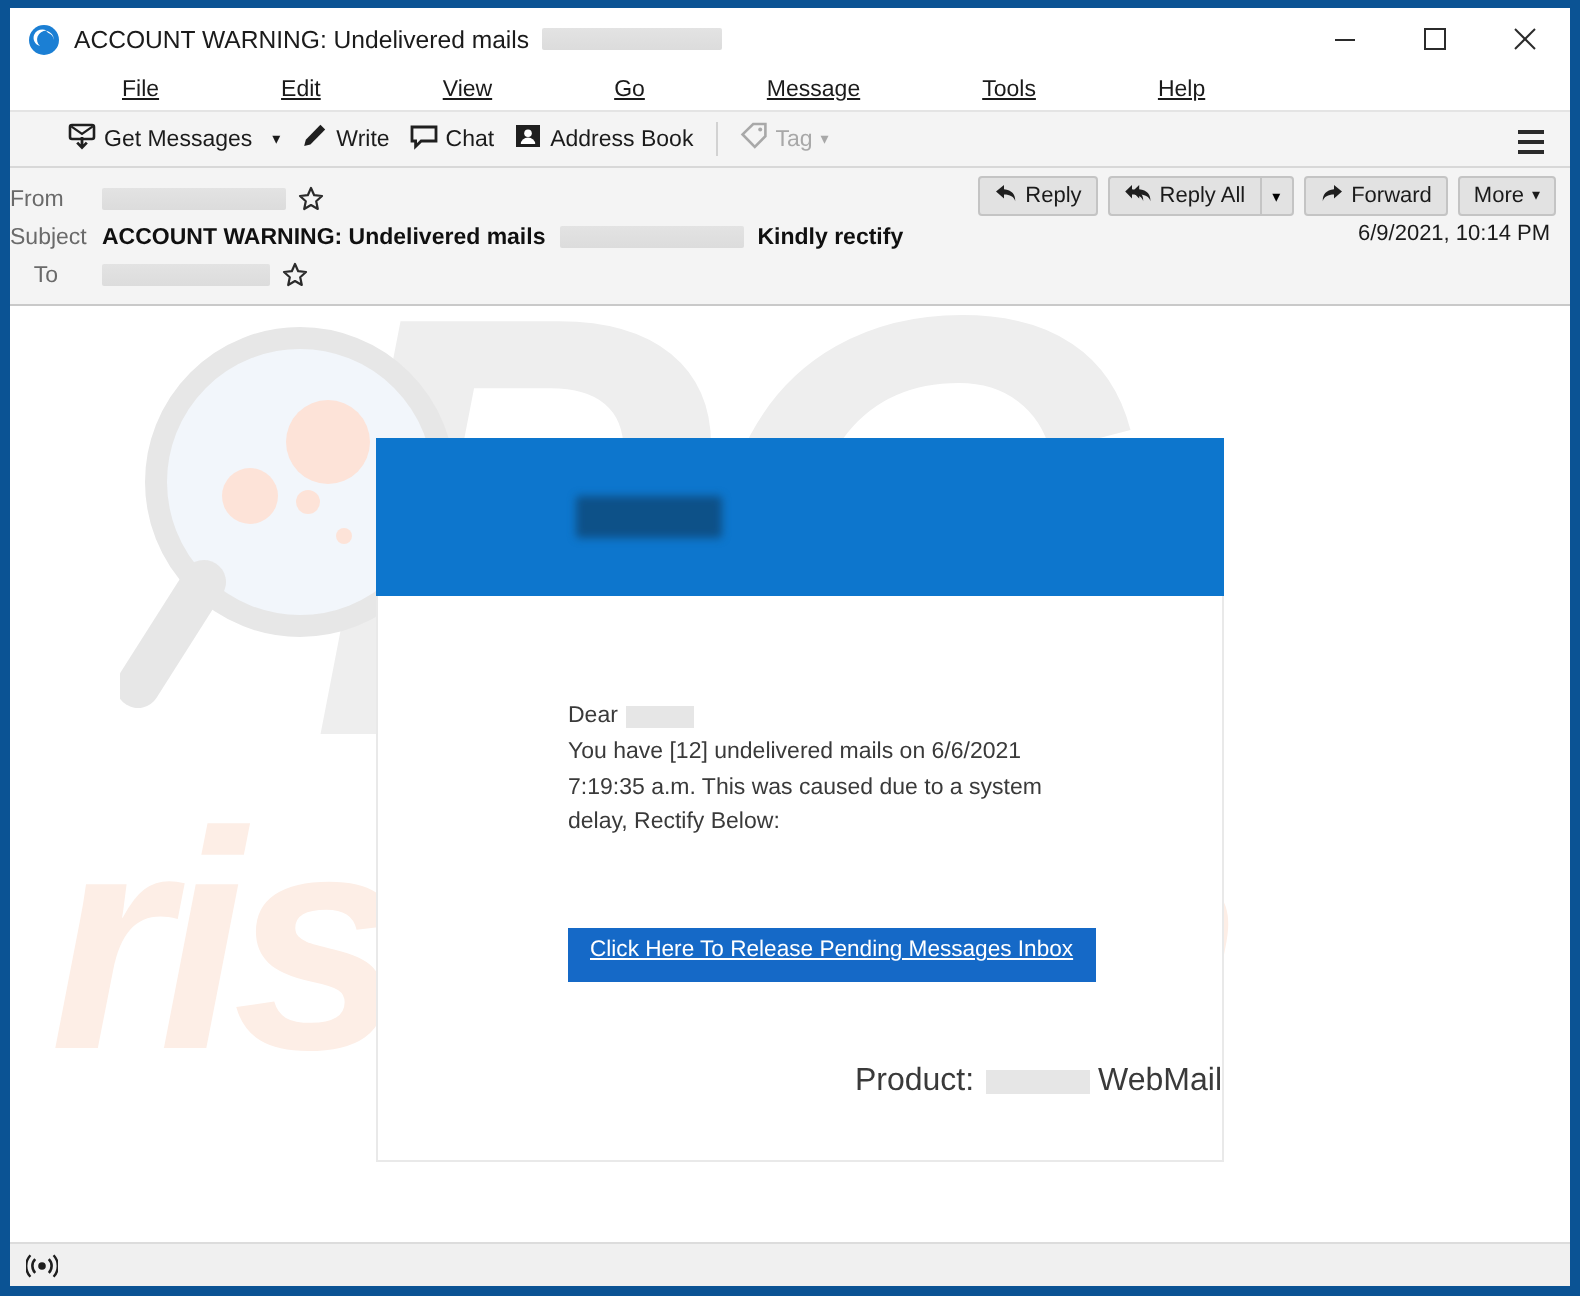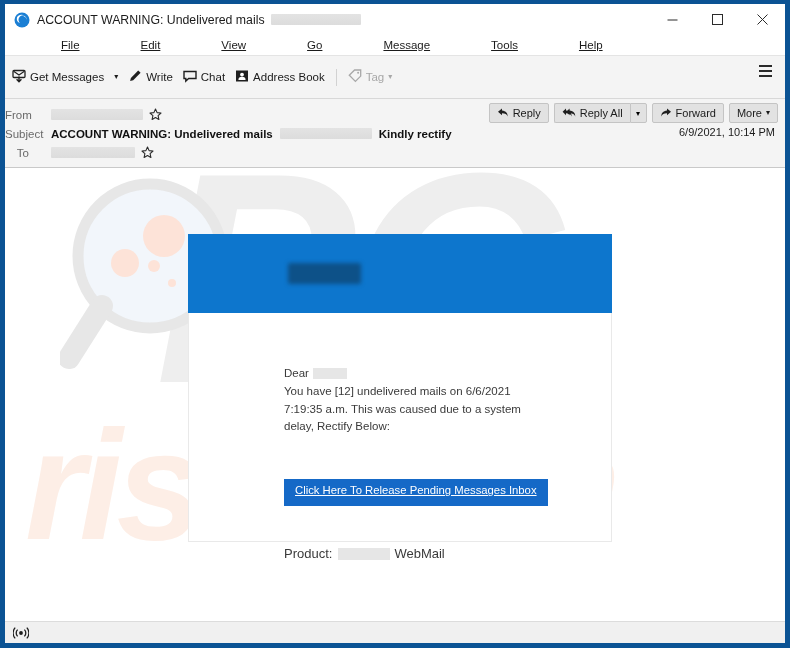--- a/index.html
+++ b/index.html
@@ -84,27 +84,27 @@
     gap: 14px;
     font-size: 11.5px;
     color: #1b1b1b;
   }
   .menu-item { cursor: default; white-space: nowrap; padding-left: 47px; }
   .menu-item .ul { text-decoration: underline; }
 
   
   #toolbar {
     position: relative;
-    height: 44px;
+    height: 29px;
     background: #f4f4f4;
     border-top: 1px solid #e4e4e4;
     border-bottom: 1px solid #d8d8d8;
     display: flex;
     align-items: center;
-    padding-left: 2px;
+    padding-left: 24px;
     font-size: 11.5px;
     color: #1b1b1b;
   }
   .tb-btn {
     display: flex; align-items: center; gap: 4px;
     height: 24px; padding: 0 5px;
     white-space: nowrap;
   }
   .tb-btn.disabled { color: #a8a8a8; }
   .tb-sep {
@@ -234,21 +234,21 @@
     color: #fdeee6;
     font-family: "Liberation Sans", sans-serif;
     line-height: 1;
     white-space: nowrap;
   }
 
   
   #email-card {
     position: absolute;
     left: 183px; top: 66px;
-    width: 424px; height: 308px;
+    width: 424px; height: 362px;
     background: #ffffff;
     border: 1px solid #e9e9e9;
     border-top: none;
   }
   #email-banner {
     position: absolute;
     left: 183px; top: 66px;
     width: 424px; height: 79px;
     background: #0d76cd;
   }
@@ -278,22 +278,23 @@
     background: #1569c7;
     color: #ffffff;
     font-size: 11.3px;
     padding: 3px 11px 6px 11px;
     text-decoration: underline;
     white-space: nowrap;
   }
   #product-line {
     margin-top: 38px;
     display: flex; align-items: center;
-    font-size: 13px;
+    font-size: 16px;
     color: #3a3a3a;
+    justify-content: flex-end;
   }
   #product-redact { width: 52px; height: 12px; background: #e6e6e6; margin: 0 4px 0 6px; }
 
   
   #statusbar {
     position: absolute;
     left: 0; bottom: 0;
     width: 780px; height: 22px;
     background: #f0f0f0;
     border-top: 1px solid #dcdcdc;

